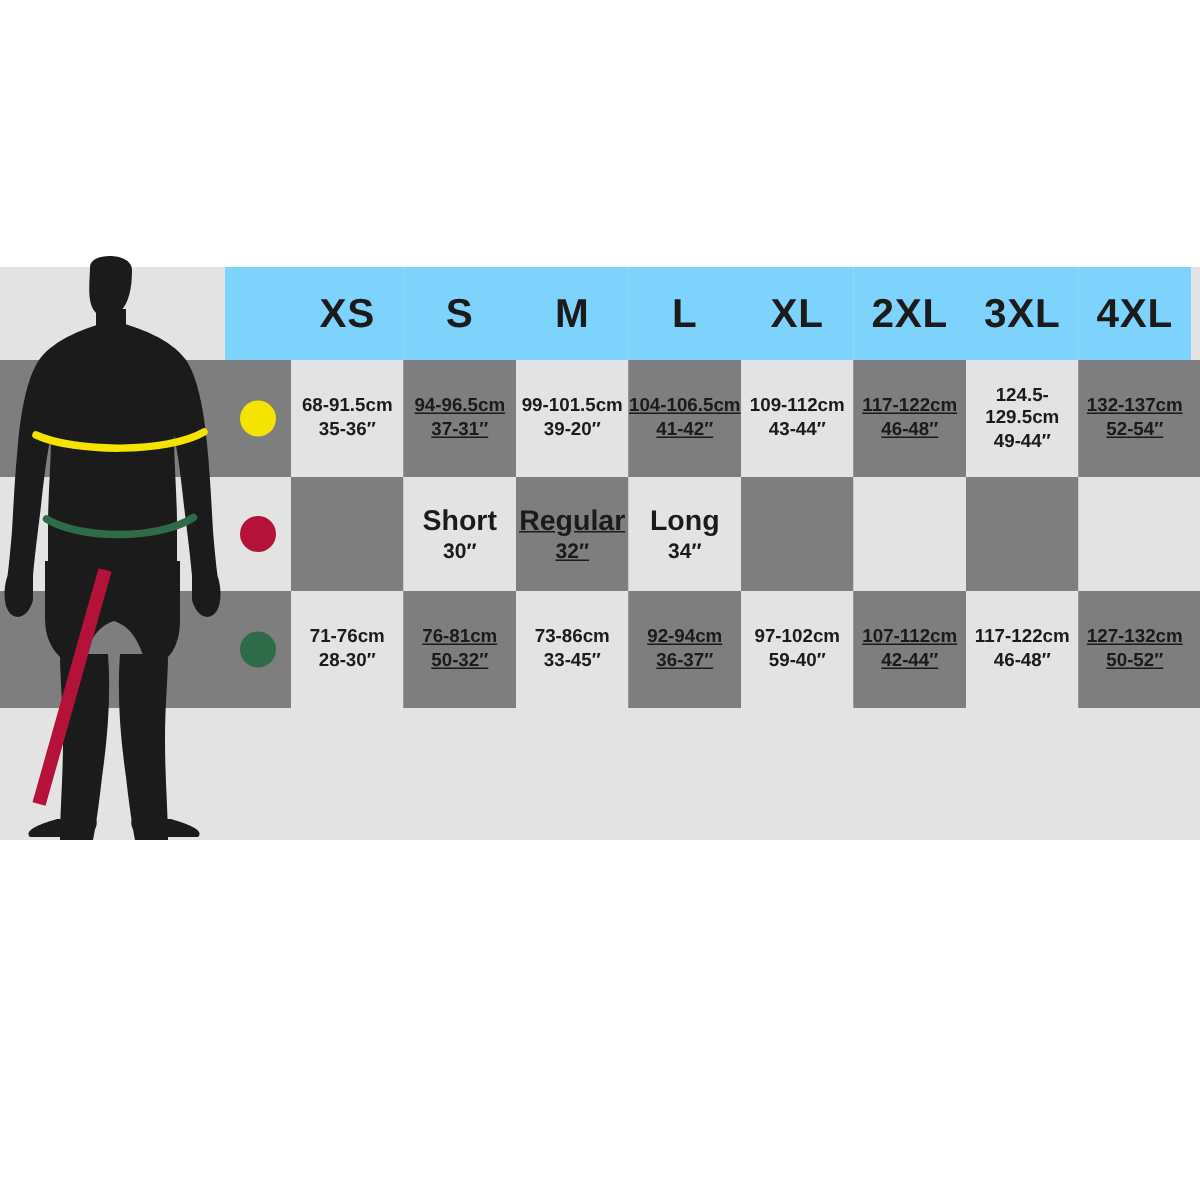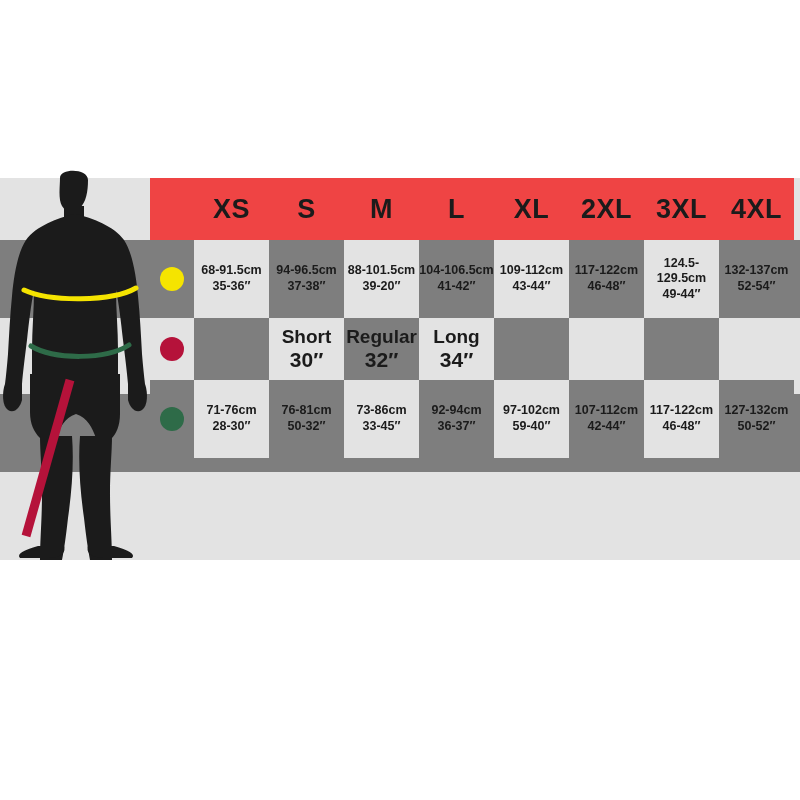--- a/index.html
+++ b/index.html
@@ -35,36 +35,36 @@
     text-align:center;
     vertical-align:middle;
     color:#1b1b1b;
   }
   .col-dot{width:44px;}
   .col-size{width:75px;}
 
   
   .hdr{height:62px;}
   .hdr td{font-size:27px;font-weight:bold;letter-spacing:.5px;}
-  .hdr .cell-light{background:#ef4444;}
+  .hdr .cell-light{background:#7dd3fc;}
 
   
   .row-chest{height:78px;}
-  .row-leg{height:62px;}
+  .row-leg{height:76px;}
   .row-waist{height:78px;}
 
   .cell-light{background:#e3e3e3;}
-  .cell-dark{background:#7e7e7e;}
+  .cell-dark{background:#7e7e7e;text-decoration:underline;}
 
   .meas{line-height:1.25;font-size:12.5px;font-weight:bold;}
   .meas .cm{display:block;}
   .meas .inch{display:block;}
 
   .leg-label{font-size:19px;font-weight:bold;line-height:1.15;}
-  .leg-label .num{display:block;font-size:21px;}
+  .leg-label .num{display:block;font-size:14px;}
 
   
   .dot{
     width:24px;height:24px;border-radius:50%;
     margin:0 auto;display:block;
   }
 
   
   .tape{position:absolute;}
 </style>
@@ -167,26 +167,26 @@
         </td>
         <td class="cell-light">
           <div class="meas">
               <span class="cm">68-91.5cm</span>
               <span class="inch">35-36″</span>
             </div>
         </td>
         <td class="cell-dark">
           <div class="meas">
               <span class="cm">94-96.5cm</span>
-              <span class="inch">37-38″</span>
-            </div>
-        </td>
-        <td class="cell-light">
-          <div class="meas">
-              <span class="cm">88-101.5cm</span>
+              <span class="inch">37-31″</span>
+            </div>
+        </td>
+        <td class="cell-light">
+          <div class="meas">
+              <span class="cm">99-101.5cm</span>
               <span class="inch">39-20″</span>
             </div>
         </td>
         <td class="cell-dark">
           <div class="meas">
               <span class="cm">104-106.5cm</span>
               <span class="inch">41-42″</span>
             </div>
         </td>
         <td class="cell-light">

